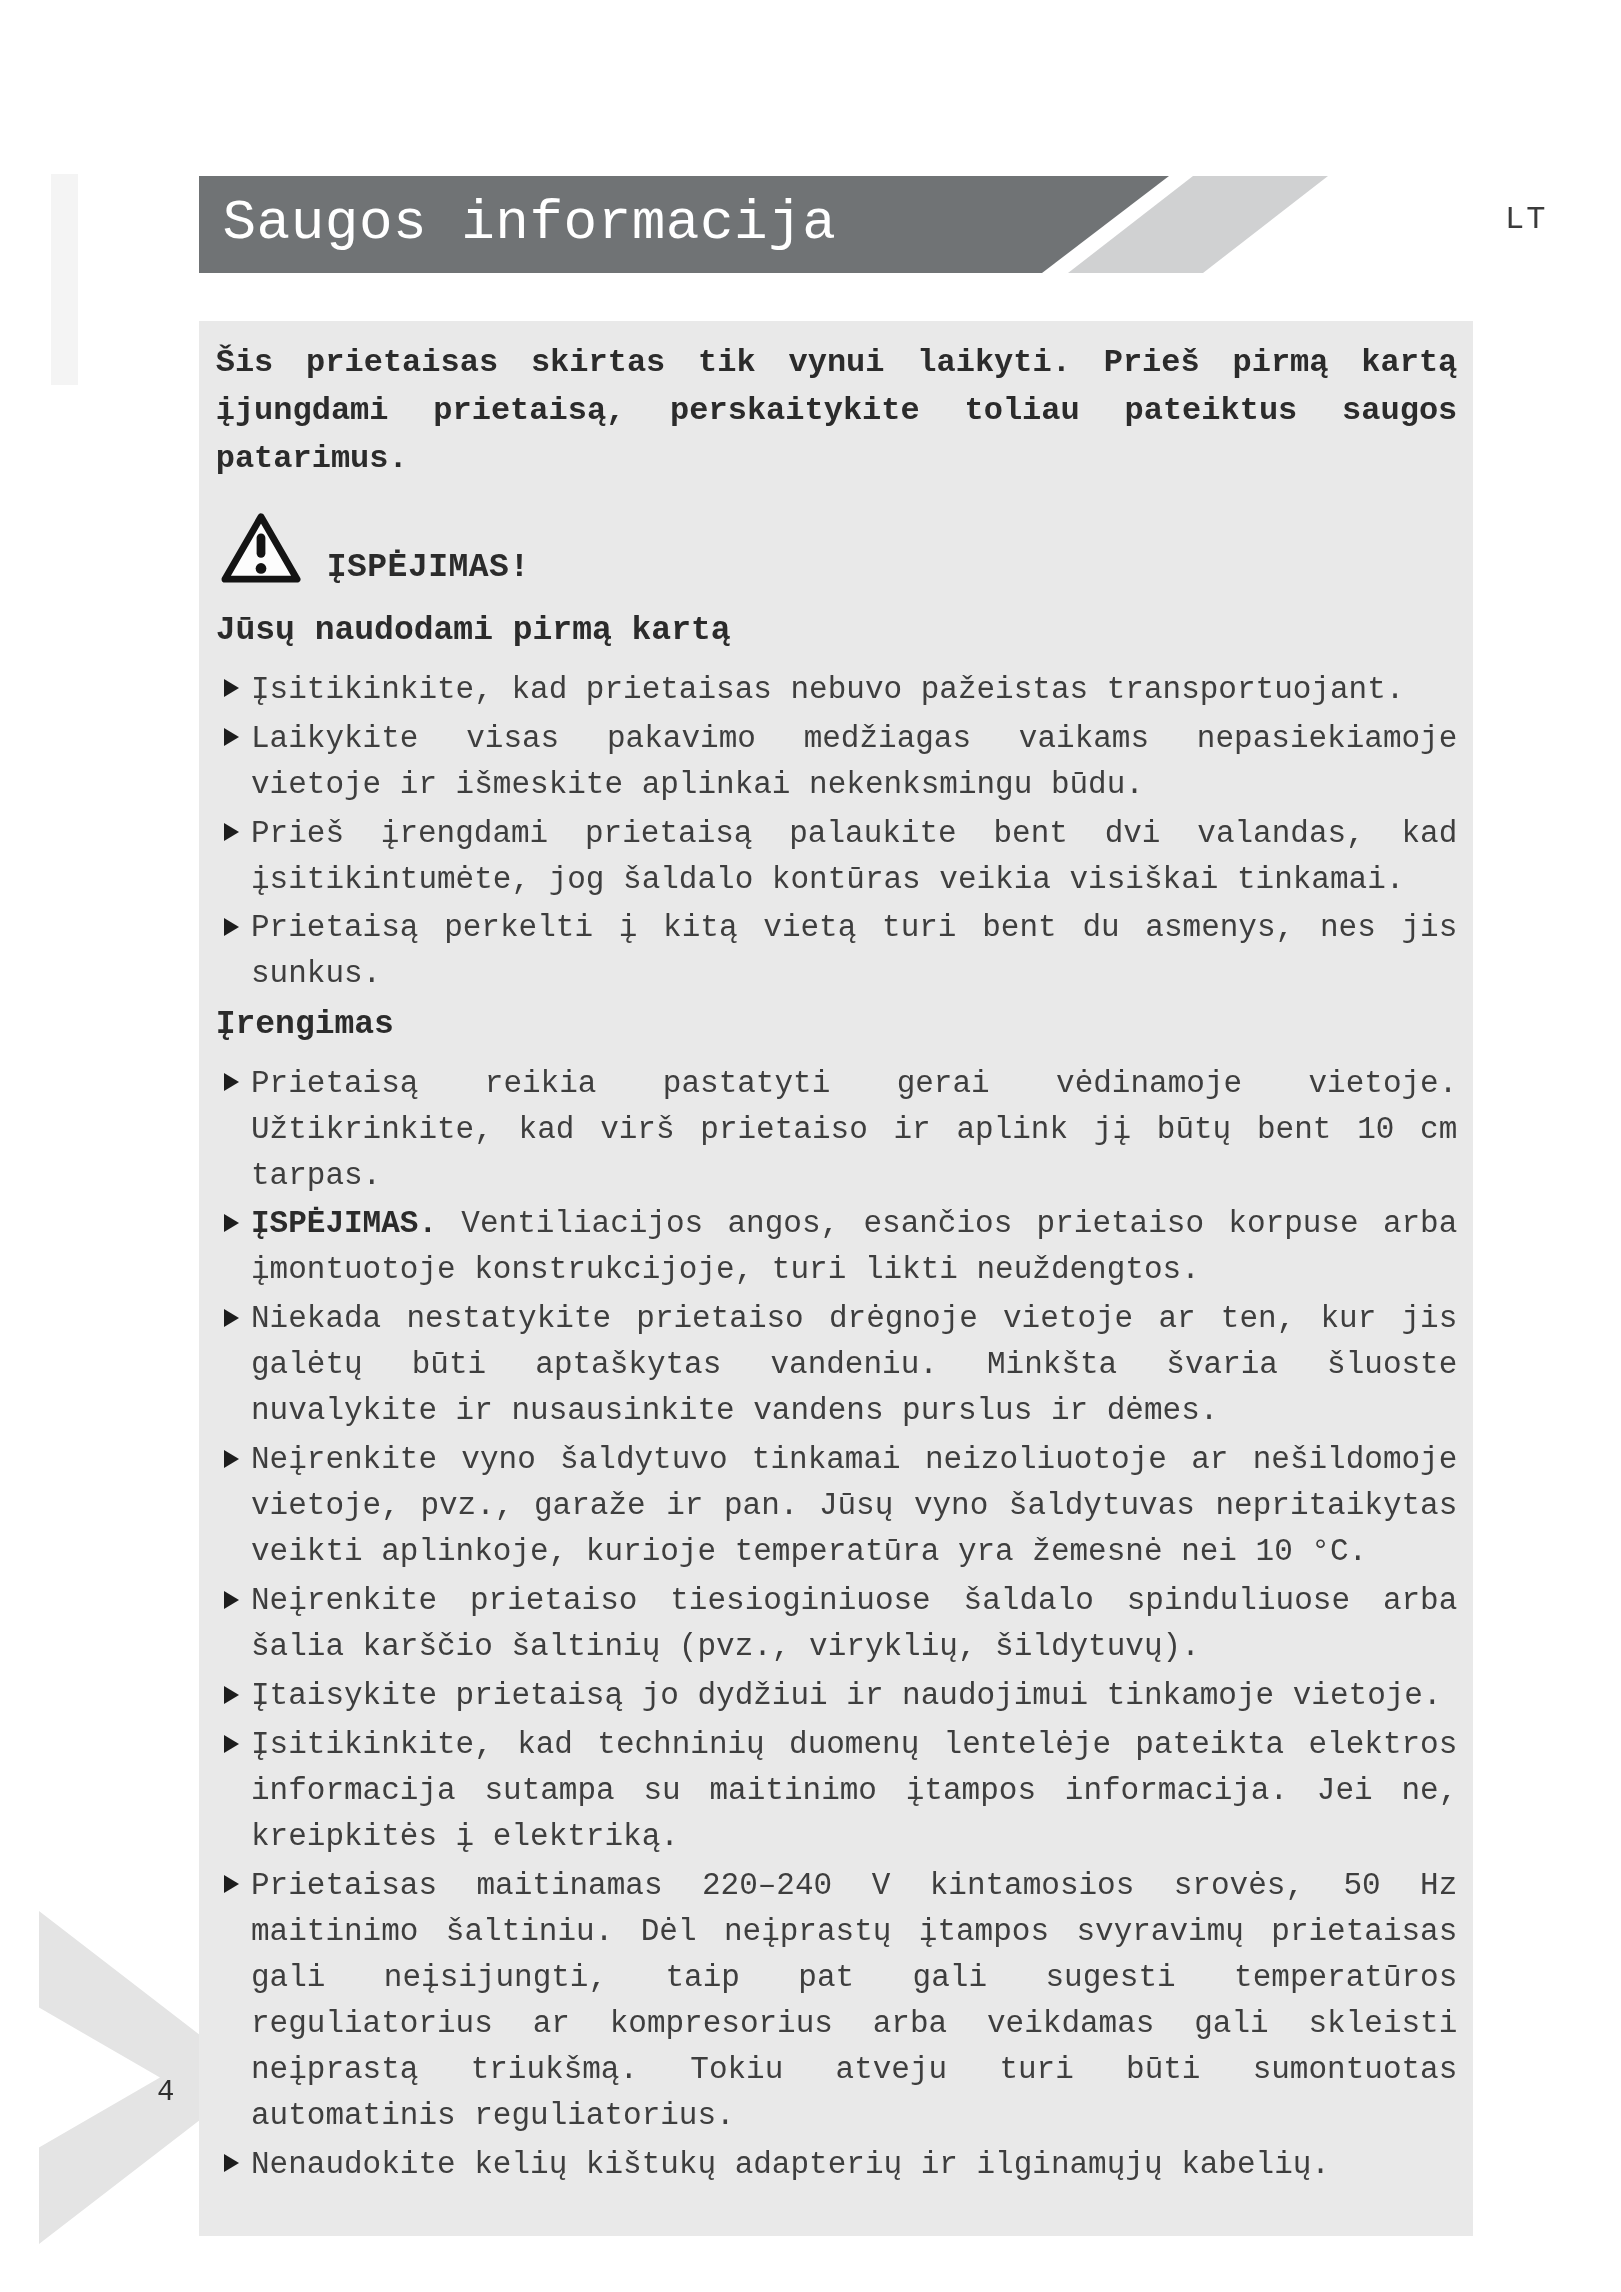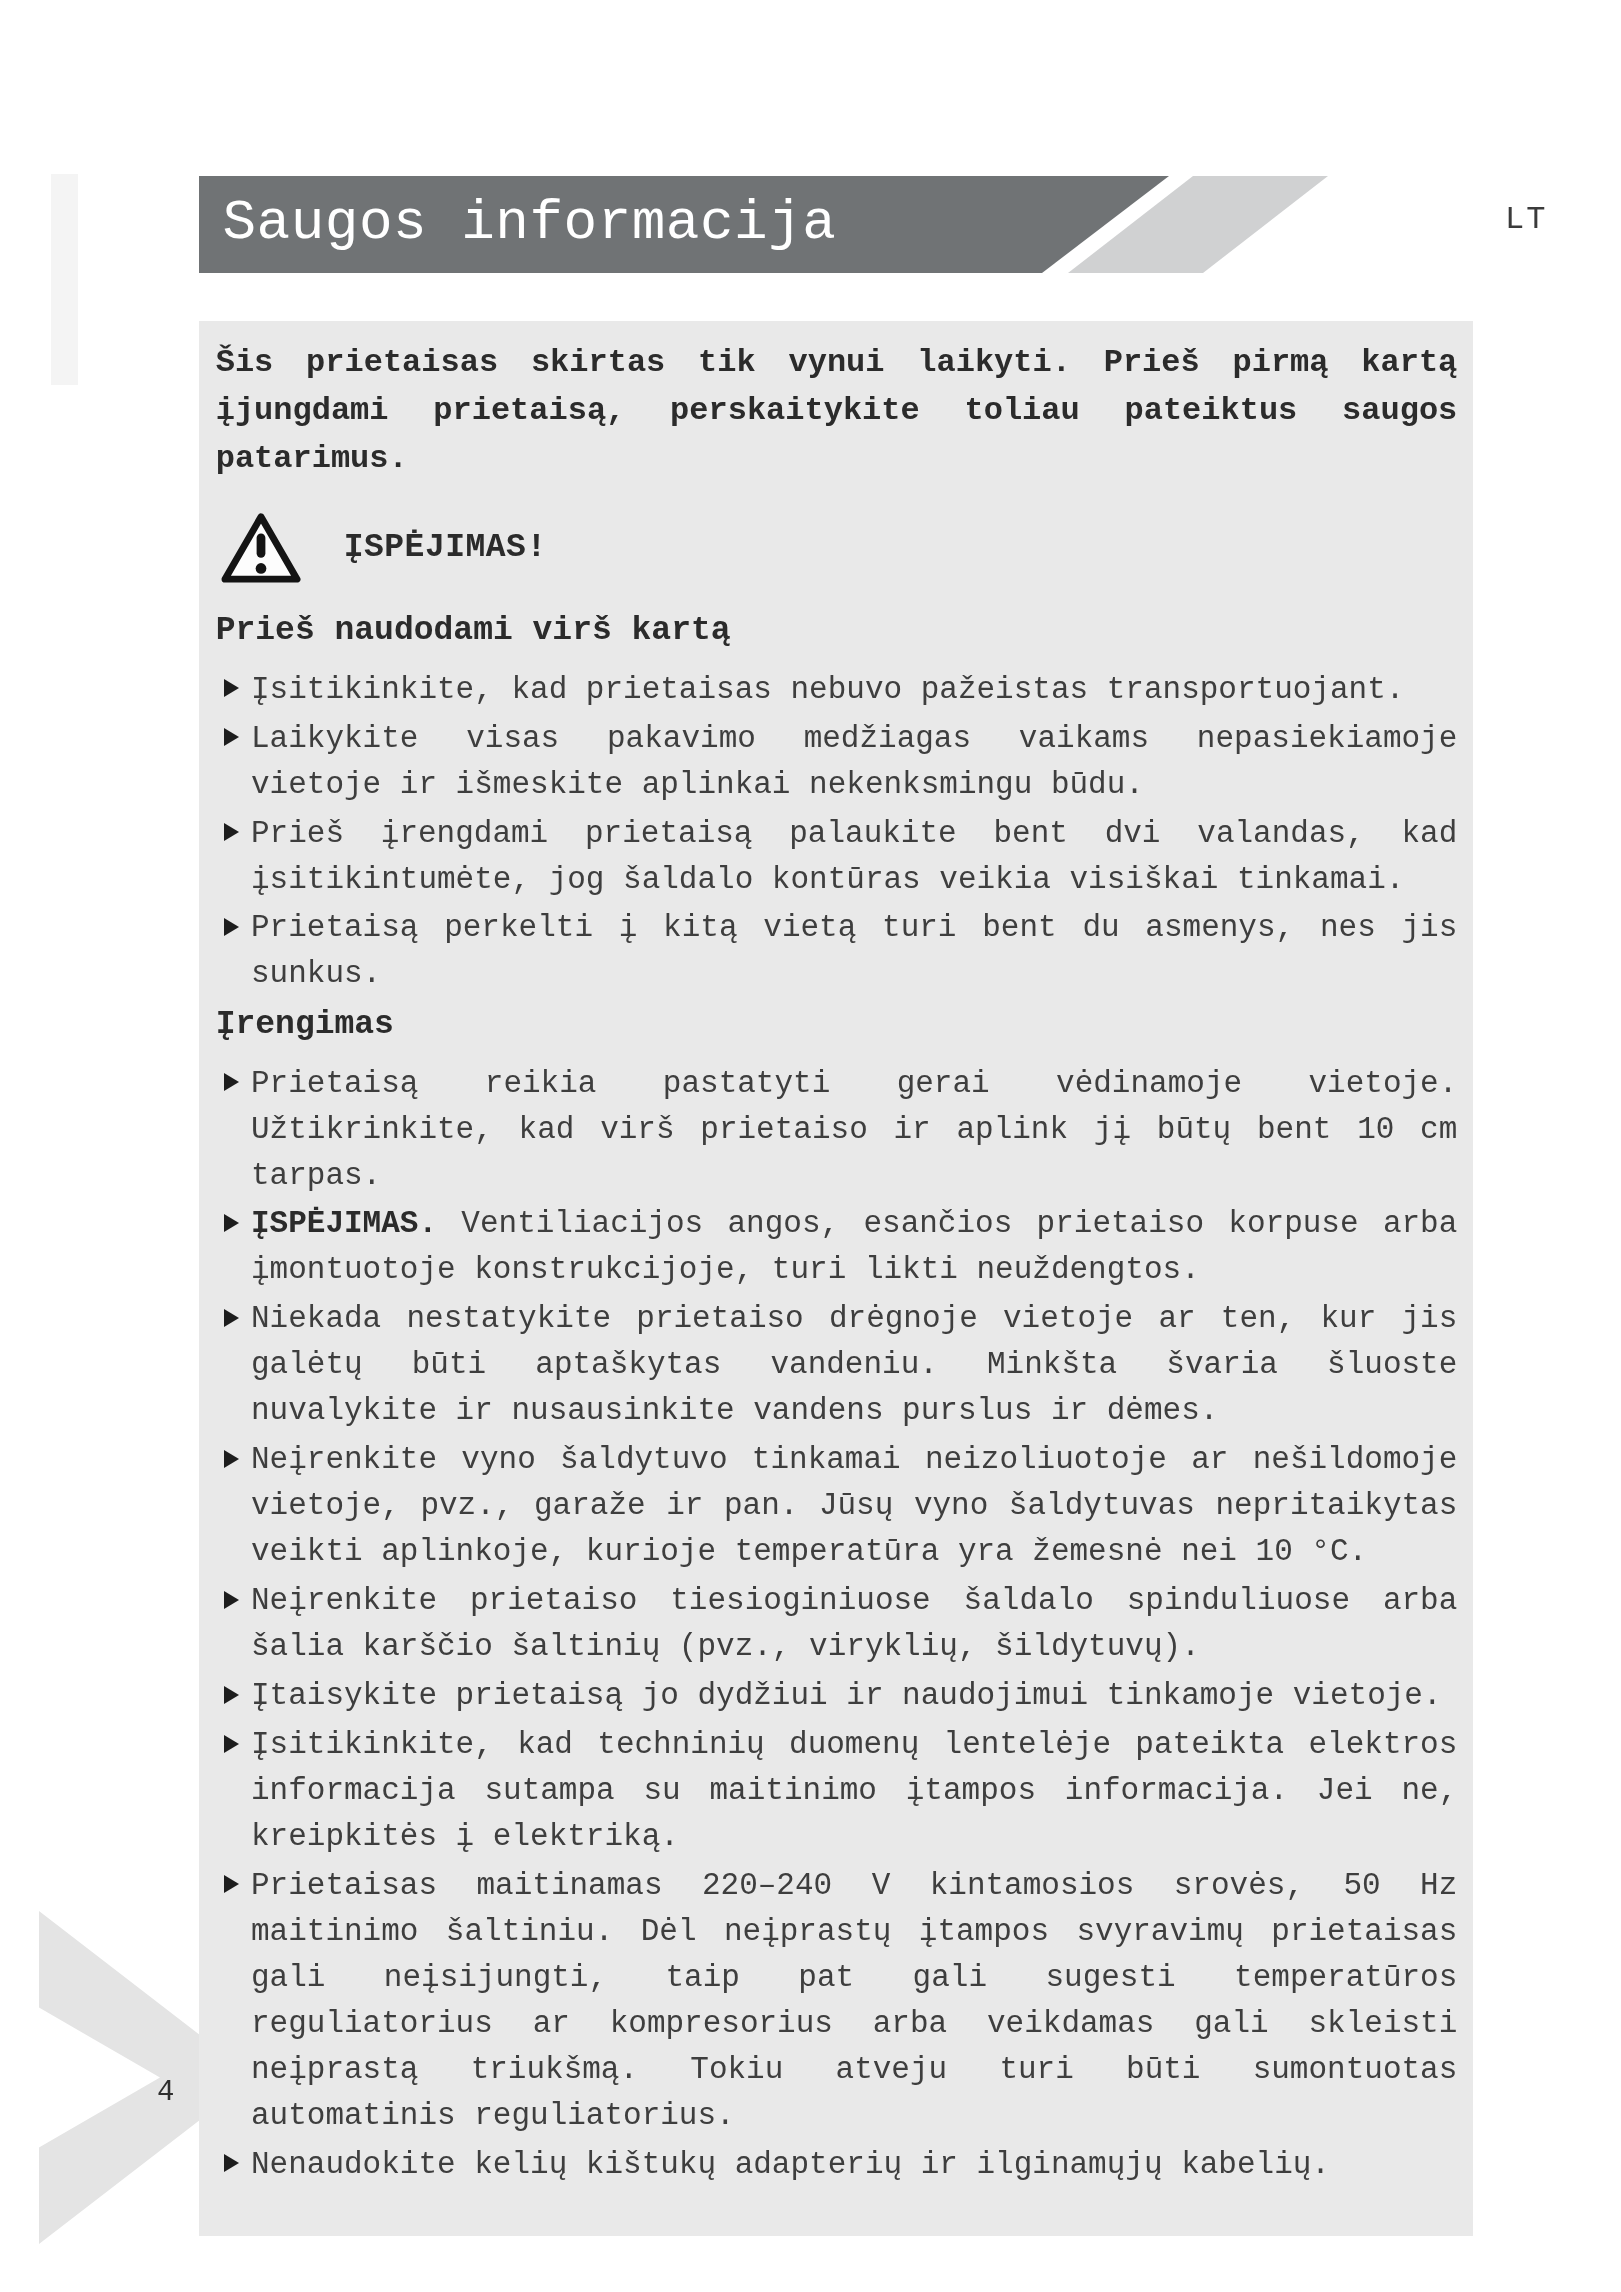--- a/index.html
+++ b/index.html
@@ -34,21 +34,21 @@
   
   .content{
     position:absolute;left:199px;top:321px;width:1274px;box-sizing:border-box;
     background:var(--content-bg,#e9e9e9);
     padding:17.6px 15.7px 45px 16.7px;z-index:1;
   }
   .intro{
     margin:0 0 27.4px 0;font-size:32px;font-weight:bold;color:#2b2b2b;
     line-height:48px;text-align:justify;
   }
-  .warning-row{display:flex;align-items:center;gap:40px;margin:5.9px 0 25.5px 2px;}
+  .warning-row{display:flex;align-items:flex-end;gap:23px;margin:5.9px 0 25.5px 2px;}
   .warning-icon{flex:0 0 auto;display:block;line-height:0;}
   .warning-label{font-size:33px;font-weight:bold;color:#2b2b2b;letter-spacing:0.5px;}
 
   .section-heading{
     font-size:33px;font-weight:bold;color:#2b2b2b;margin:7.8px 0 15.7px 0;line-height:1.2;
   }
   .section-heading + .bullet-row{margin-top:2px;}
   .section-heading:not(:first-child){}
 
   .bullet-row{display:flex;margin:0 0 2.9px 0;}
@@ -93,21 +93,21 @@
         <svg width="86" height="76" viewBox="0 0 88 78" aria-hidden="true">
           <path d="M44 7 L81 71 L7 71 Z" fill="#fdfdfd" stroke="#141414" stroke-width="7" stroke-linejoin="round"></path>
           <rect x="39.5" y="24" width="9" height="25" rx="4.5" fill="#141414"></rect>
           <circle cx="44" cy="60" r="5.5" fill="#141414"></circle>
         </svg>
       </span>
       <span class="warning-label">ĮSPĖJIMAS!</span>
     </div>
 
     <div id="sections">
-        <div class="section-heading">Prieš naudodami virš kartą</div>
+        <div class="section-heading">Jūsų naudodami pirmą kartą</div>
         <div class="bullet-row">
           <span class="bullet-marker"></span>
           <div class="bullet-text">Įsitikinkite, kad prietaisas nebuvo pažeistas transportuojant.</div>
         </div>
         <div class="bullet-row">
           <span class="bullet-marker"></span>
           <div class="bullet-text">Laikykite visas pakavimo medžiagas vaikams nepasiekiamoje vietoje ir išmeskite aplinkai nekenksmingu būdu.</div>
         </div>
         <div class="bullet-row">
           <span class="bullet-marker"></span>

